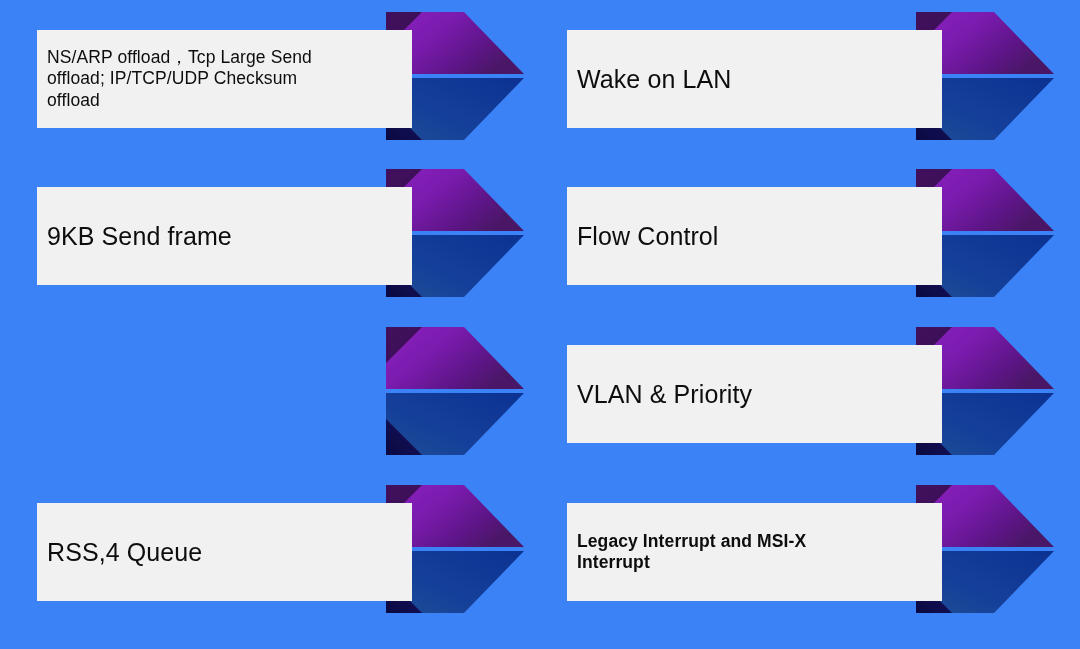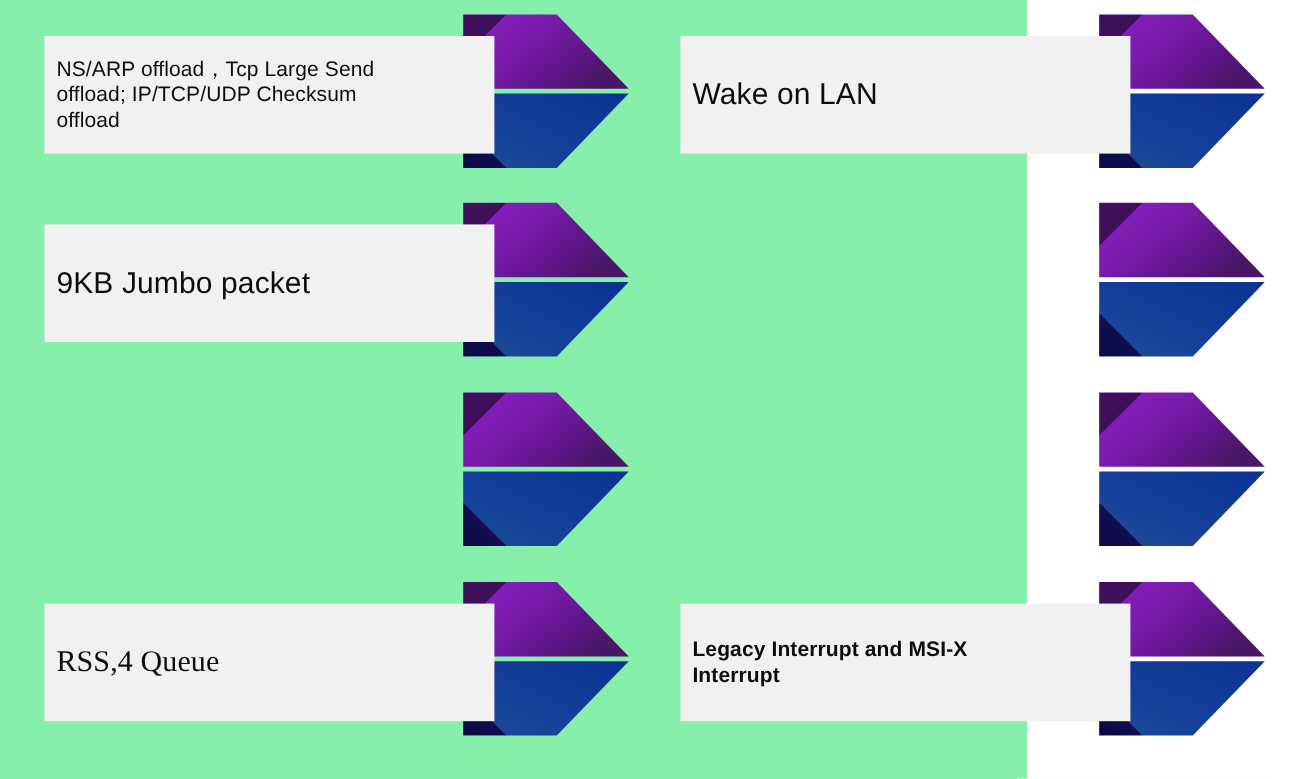--- a/index.html
+++ b/index.html
@@ -13,23 +13,23 @@
     height: 649px;
     position: relative;
     overflow: hidden;
     font-family: "Liberation Sans", sans-serif;
     color: #101010;
   }
 
   #slide {
     position: absolute;
     left: 0; top: 0;
-    width: 856px;
+    width: 1080px;
     height: 649px;
-    background: #86efac;
+    background: #3b82f6;
   }
 
   .col {
     position: absolute;
     top: 0;
     width: 540px;
     height: 649px;
   }
   .col-left  { left: 0px; }
   .col-right { left: 530px; }
@@ -169,21 +169,21 @@
         <polygon points="8,4 44,4 8,40" fill="url(#bvtg1)"></polygon>
       </g>
       <polygon points="8,70 78,70 146,70 86,132 8,132" fill="url(#blg1)"></polygon>
       <g clip-path="url(#cpBg1)">
         <polygon points="8,132 44,132 8,96" fill="url(#bvbg1)"></polygon>
       </g>
     </g>
   </svg>
         </div>
         <div class="bar">
-          <span class="bar-text">9KB Jumbo packet</span>
+          <span class="bar-text">9KB Send frame</span>
         </div>
       </div>
       <div class="item size-sm" style="top: 315px;">
         <div class="chev">
   <svg viewBox="0 0 146 136" xmlns="http://www.w3.org/2000/svg" aria-hidden="true">
     <defs>
       <linearGradient id="pug2" x1="0" y1="0" x2="1" y2="0.55">
         <stop offset="0%" stop-color="#8a21c0"></stop>
         <stop offset="42%" stop-color="#7a1bae"></stop>
         <stop offset="78%" stop-color="#5c1585"></stop>
@@ -215,21 +215,21 @@
         <polygon points="8,4 44,4 8,40" fill="url(#bvtg2)"></polygon>
       </g>
       <polygon points="8,70 78,70 146,70 86,132 8,132" fill="url(#blg2)"></polygon>
       <g clip-path="url(#cpBg2)">
         <polygon points="8,132 44,132 8,96" fill="url(#bvbg2)"></polygon>
       </g>
     </g>
   </svg>
         </div>
       </div>
-      <div class="item size-lg" style="top: 473px; font-family: Liberation Serif, serif;">
+      <div class="item size-lg" style="top: 473px;">
         <div class="chev">
   <svg viewBox="0 0 146 136" xmlns="http://www.w3.org/2000/svg" aria-hidden="true">
     <defs>
       <linearGradient id="pug3" x1="0" y1="0" x2="1" y2="0.55">
         <stop offset="0%" stop-color="#8a21c0"></stop>
         <stop offset="42%" stop-color="#7a1bae"></stop>
         <stop offset="78%" stop-color="#5c1585"></stop>
         <stop offset="100%" stop-color="#4a1766"></stop>
       </linearGradient>
       <linearGradient id="blg3" x1="0.05" y1="1" x2="1" y2="0.1">
@@ -351,20 +351,23 @@
       <g clip-path="url(#cpTg5)">
         <polygon points="8,4 44,4 8,40" fill="url(#bvtg5)"></polygon>
       </g>
       <polygon points="8,70 78,70 146,70 86,132 8,132" fill="url(#blg5)"></polygon>
       <g clip-path="url(#cpBg5)">
         <polygon points="8,132 44,132 8,96" fill="url(#bvbg5)"></polygon>
       </g>
     </g>
   </svg>
         </div>
+        <div class="bar">
+          <span class="bar-text">Flow Control</span>
+        </div>
       </div>
       <div class="item size-lg" style="top: 315px;">
         <div class="chev">
   <svg viewBox="0 0 146 136" xmlns="http://www.w3.org/2000/svg" aria-hidden="true">
     <defs>
       <linearGradient id="pug6" x1="0" y1="0" x2="1" y2="0.55">
         <stop offset="0%" stop-color="#8a21c0"></stop>
         <stop offset="42%" stop-color="#7a1bae"></stop>
         <stop offset="78%" stop-color="#5c1585"></stop>
         <stop offset="100%" stop-color="#4a1766"></stop>
@@ -394,20 +397,23 @@
       <g clip-path="url(#cpTg6)">
         <polygon points="8,4 44,4 8,40" fill="url(#bvtg6)"></polygon>
       </g>
       <polygon points="8,70 78,70 146,70 86,132 8,132" fill="url(#blg6)"></polygon>
       <g clip-path="url(#cpBg6)">
         <polygon points="8,132 44,132 8,96" fill="url(#bvbg6)"></polygon>
       </g>
     </g>
   </svg>
         </div>
+        <div class="bar">
+          <span class="bar-text">VLAN &amp; Priority</span>
+        </div>
       </div>
       <div class="item size-sm" style="top: 473px; font-weight: bold;">
         <div class="chev">
   <svg viewBox="0 0 146 136" xmlns="http://www.w3.org/2000/svg" aria-hidden="true">
     <defs>
       <linearGradient id="pug7" x1="0" y1="0" x2="1" y2="0.55">
         <stop offset="0%" stop-color="#8a21c0"></stop>
         <stop offset="42%" stop-color="#7a1bae"></stop>
         <stop offset="78%" stop-color="#5c1585"></stop>
         <stop offset="100%" stop-color="#4a1766"></stop>

